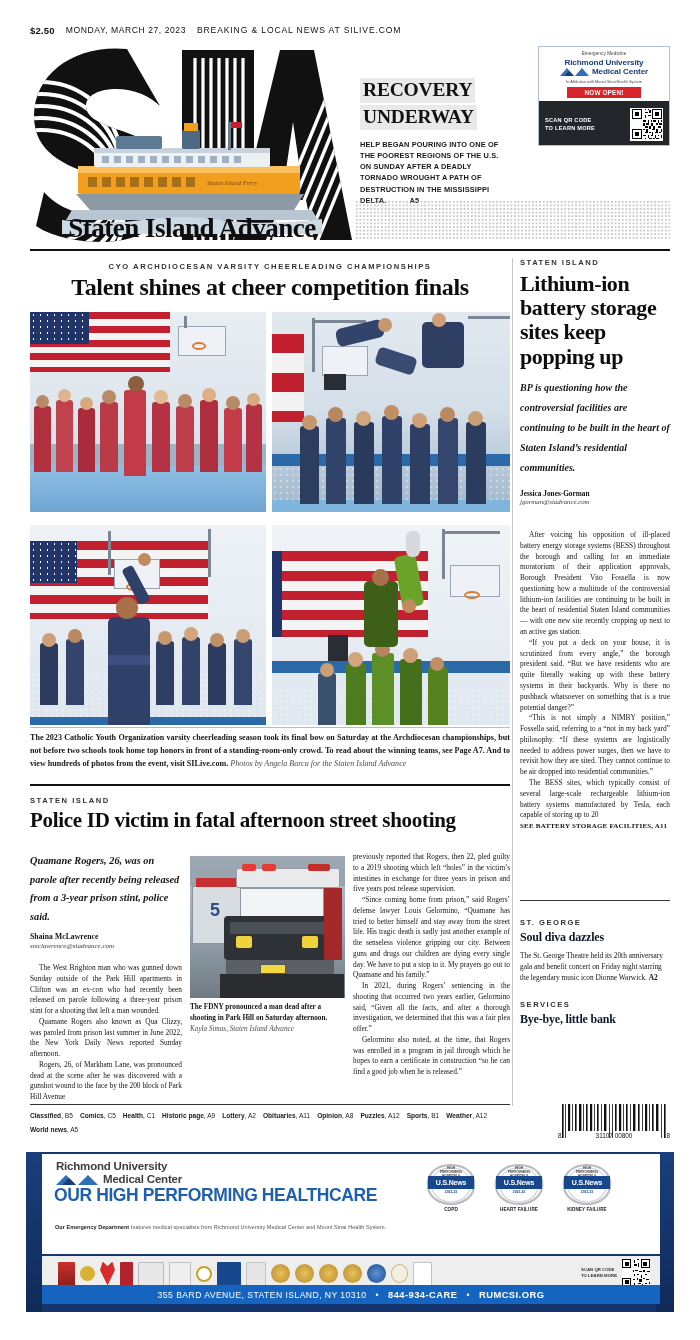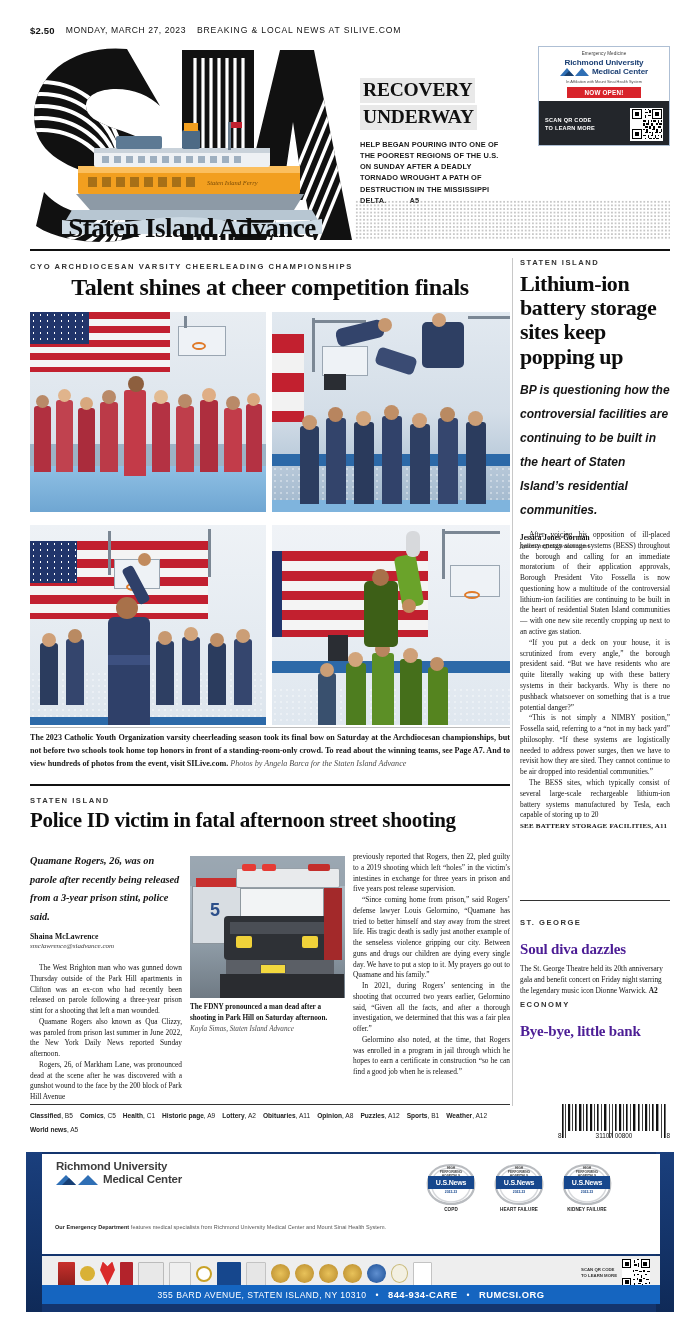--- a/index.html
+++ b/index.html
@@ -88,21 +88,21 @@
   .kicker-label {
     font-family:"Liberation Sans", sans-serif; font-weight:700;
     font-size:7.6px; letter-spacing:1.55px; color:#333; text-transform:uppercase;
   }
   .headline-serif {
     font-family:"Liberation Serif", serif; font-weight:700; color:#0d0d0d;
     letter-spacing:-0.3px;
   }
 
   
-  .cheer-kicker { position:absolute; left:30px; top:262px; width:480px; text-align:left; }
+  .cheer-kicker { position:absolute; left:30px; top:262px; width:480px; text-align:center; }
   .cheer-head {
     position:absolute; left:30px; top:274px; width:480px; text-align:center;
     font-size:24px; line-height:1.12;
   }
   .photogrid { position:absolute; left:30px; top:312px; width:480px; height:413px; }
   .ph { position:absolute; overflow:hidden; background:#dfe6ee; }
 
   
   .gymwall { position:absolute; inset:0; background:linear-gradient(180deg,#e8edf2 0%,#dde5ed 55%,#cfd9e4 100%); }
   .flag { position:absolute; background:#fff; }
@@ -170,32 +170,32 @@
 
   
   .rail { position:absolute; left:520px; top:258px; width:150px; }
   .rail-kicker { font-family:"Liberation Sans",sans-serif; font-weight:700;
     font-size:7.6px; letter-spacing:1.5px; color:#333; }
   .rail-head {
     font-family:"Liberation Serif", serif; font-weight:700; color:#0d0d0d;
     font-size:22px; line-height:1.1; letter-spacing:-.4px; margin-top:5px;
   }
   .rail-deck {
-    font-family:Liberation Sans, sans-serif; font-style:italic; font-weight:700;
-    font-size:12px; line-height:2.0; margin-top:9px; color:#161616;
+    font-family:Liberation Serif, serif; font-style:italic; font-weight:700;
+    font-size:10px; line-height:2.0; margin-top:9px; color:#161616;
   }
   .rail-by { margin-top:11px; }
   .rail-by .nm { font-family:"Liberation Serif",serif; font-weight:700; font-size:7.3px; }
   .rail-by .em { font-family:"Liberation Serif",serif; font-style:italic; font-size:6.8px; color:#3a3a3a; }
 
   .rail-sub-kicker { font-family:"Liberation Sans",sans-serif; font-weight:700;
     font-size:7.6px; letter-spacing:1.5px; color:#333; }
   .rail-sub-head {
-    font-family:"Liberation Serif", serif; font-weight:700; font-size:15px;
-    letter-spacing:-.2px; margin-top:14px; color:#4c1d95;
+    font-family:"Liberation Serif", serif; font-weight:700; font-size:12px;
+    letter-spacing:-.2px; margin-top:3px; color:#0f172a;
   }
   .rail-sub-body {
     font-family:"Liberation Serif", serif; font-size:7.35px; line-height:1.5;
     margin-top:5px; color:#141414;
   }
   .rail-sub-body b { font-weight:700;margin-top:15px; }
 
   
   .indexbar {
     position:absolute; left:30px; top:1112px; width:480px;
@@ -610,21 +610,21 @@
   <div class="shoot-head headline-serif">Police ID victim in fatal afternoon street shooting</div>
 
   <div class="shoot-deck">Quamane Rogers, 26, was on parole after recently being released from a 3-year prison stint, police said.</div>
 
   <div class="byline">
     <div class="nm">Shaina McLawrence</div>
     <div class="em">smclawrence@siadvance.com</div>
   </div>
 
   <div class="bodycol" style="left:30px; top:963px; width:152px;">
-    <p>The West Brighton man who was gunned down Thursday outside of the Park Hill apartments in Clifton was an ex-con who had recently been released on parole following a three-year prison stint for a shooting that left a man wounded.</p>
+    <p>The West Brighton man who was gunned down Sunday outside of the Park Hill apartments in Clifton was an ex-con who had recently been released on parole following a three-year prison stint for a shooting that left a man wounded.</p>
     <p>Quamane Rogers also known as Qua Clizzy, was paroled from prison last summer in June 2022, the New York Daily News reported Sunday afternoon.</p>
     <p>Rogers, 26, of Markham Lane, was pronounced dead at the scene after he was discovered with a gunshot wound to the face by the 200 block of Park Hill Avenue</p>
   </div>
 
   <div class="truckphoto">
     <div style="position:absolute;inset:0;background:linear-gradient(180deg,#b9c4cd 0%,#9fadb8 42%,#6f7a84 100%);"></div>
     <div style="position:absolute;left:0;top:0;width:100%;height:30px;background:#8f9ba6;opacity:.7;"></div>
 
     <div style="position:absolute;left:2px;top:30px;width:52px;height:58px;background:#d8dde2;border:1px solid #8b949c;"></div>
     <div style="position:absolute;left:6px;top:22px;width:44px;height:9px;background:#c8302f;"></div>
@@ -681,21 +681,21 @@
   <div style="position:absolute; left:520px; top:918px; width:150px;">
     <div class="rail-sub-kicker">ST. GEORGE</div>
     <div class="rail-sub-head">Soul diva dazzles</div>
     <div class="rail-sub-body">
       <span>The St. George Theatre held its 20th anniversary gala and benefit concert on Friday night starring the legendary music icon Dionne Warwick.</span>
       <b>A2</b>
     </div>
   </div>
 
   <div style="position:absolute; left:520px; top:1000px; width:150px;">
-    <div class="rail-sub-kicker">ECONOMY</div>
+    <div class="rail-sub-kicker">SERVICES</div>
     <div class="rail-sub-head">Bye-bye, little bank</div>
   </div>
 
   <div class="hrule" style="left:30px; top:1104px; width:480px; height:1.2px; background:#333;"></div>
   <div class="indexbar" id="index-bar">
       <span class="it"><b>Classified</b><span>, B5</span></span>
       <span class="it"><b>Comics</b><span>, C5</span></span>
       <span class="it"><b>Health</b><span>, C1</span></span>
       <span class="it"><b>Historic page</b><span>, A9</span></span>
       <span class="it"><b>Lottery</b><span>, A2</span></span>
@@ -758,20 +758,21 @@
           <svg width="44" height="12" viewBox="0 0 44 12">
             <polygon points="0,12 10,2 20,12" fill="#2f6fb5"></polygon>
             <polygon points="22,12 32,2 42,12" fill="#2f6fb5"></polygon>
             <polygon points="6,12 13,5 20,12" fill="#173f74"></polygon>
           </svg>
           <span>Medical Center</span>
         </div>
       </div>
 
       <div class="botad-hl">
+        <div>OUR HIGH PERFORMING HEALTHCARE</div>
       </div>
 
       <div class="botad-sub">
         <b>Our Emergency Department</b><span> features medical specialists from Richmond University Medical Center and Mount Sinai Health System.</span>
       </div>
 
       <div class="badges" id="badge-row">
           <div class="badge">
             <div class="wreath">
               <svg width="58" height="44" viewBox="0 0 58 44" style="position:absolute;left:0;top:0">

